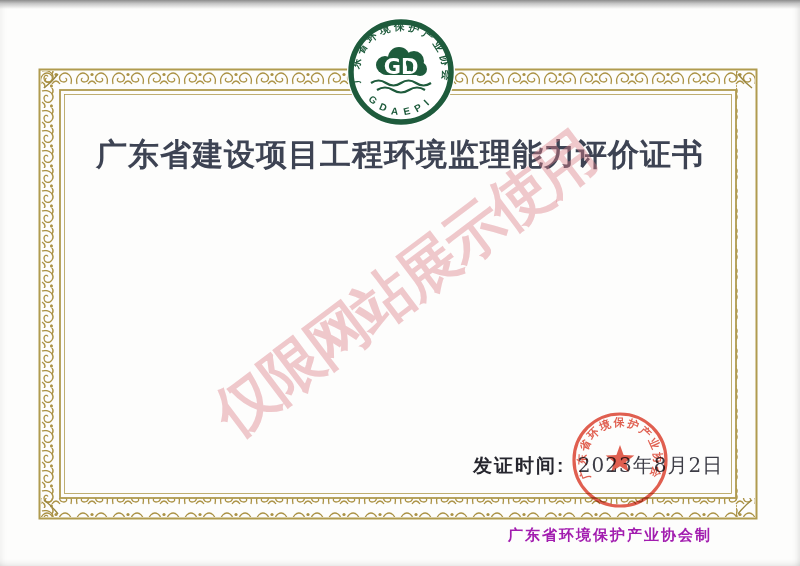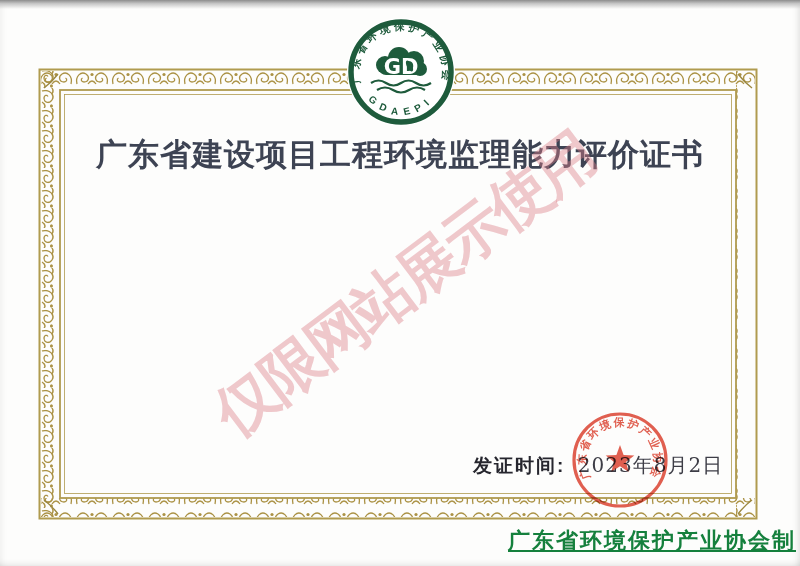--- a/index.html
+++ b/index.html
@@ -47,22 +47,22 @@
   .seal { position:absolute; left:560px; top:402px; mix-blend-mode:multiply; opacity:.9; }
   .watermark {
     position:absolute; left:405px; top:285px;
     transform:translate(-50%,-50%) rotate(-37deg);
     font-size:60px; font-weight:bold; letter-spacing:-3px;
     color:rgba(219,126,137,.42); white-space:nowrap;
     pointer-events:none; z-index:50;
   }
   .footer {
     position:absolute; left:508px; top:526px;
-    font-size:22px; font-weight:bold; color:#15803d;
-    letter-spacing:2px; white-space:nowrap;text-decoration:underline;
+    font-size:15px; font-weight:bold; color:#a21caf;
+    letter-spacing:2px; white-space:nowrap;
   }
 </style>
 </head>
 <body>
 
 <div class="page">
 
   <div class="scan-top"></div>
 
   <svg class="frame" width="720" height="452">

